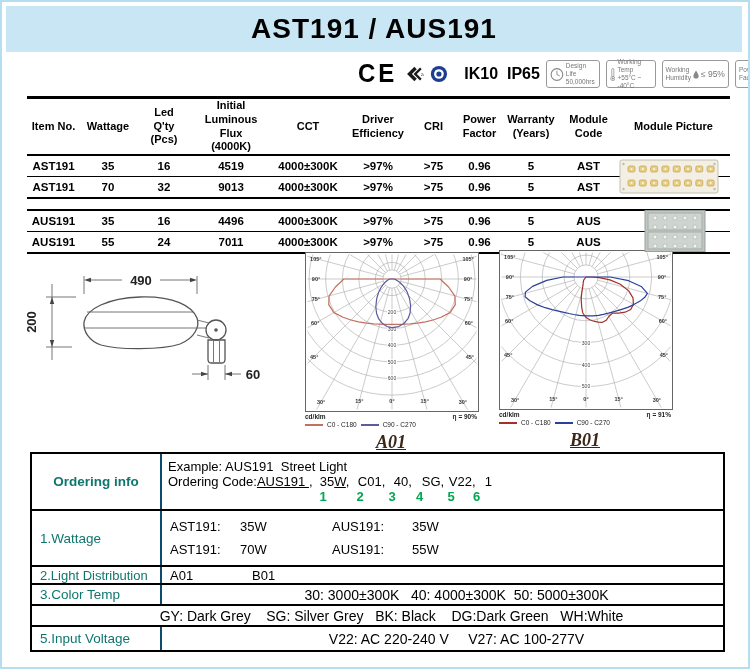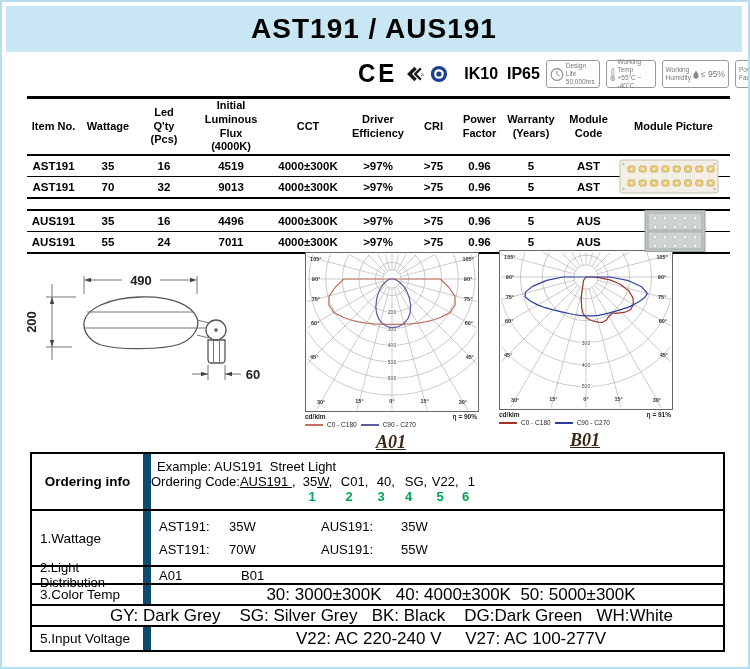--- a/index.html
+++ b/index.html
@@ -41,27 +41,27 @@
   .chart-title{margin-top:4px;text-align:center;font-family:"Liberation Serif",serif;
                font-size:18px;font-weight:bold;font-style:italic;text-decoration:underline;color:#3a2817;}
   .ring{stroke:#a8a8a8;stroke-width:0.6;fill:none;}
   .alabel{font-size:5.5px;font-weight:bold;fill:#333;text-anchor:middle;}
   .rlabel{font-size:5px;fill:#444;text-anchor:middle;paint-order:stroke;stroke:#fff;stroke-width:2px;}
   .curve{fill:none;stroke-width:1.2;stroke-linejoin:round;}
   
   .otable{position:absolute;left:28px;top:450px;width:695px;border:2px solid #000;box-sizing:border-box;background:#fff;}
   .o-row{display:flex;border-bottom:2px solid #000;box-sizing:border-box;}
   .o-row:last-child{border-bottom:none;border-radius:9px;}
-  .o-label{width:119px;flex:none;border-right:8px solid #0c4a6e;box-sizing:border-box;color:#000000;
+  .o-label{width:130px;flex:none;border-right:2px solid #0c4a6e;box-sizing:border-box;color:#0f766e;
            font-size:13.5px;display:flex;align-items:center;padding-left:8px;}
   .o-label.center{justify-content:center;padding-left:0;font-weight:bold;}
   .o-content{flex:1;font-size:13px;display:flex;flex-direction:column;justify-content:center;}
-  .o-content.centered{align-items:center;white-space:pre;font-size:17px;margin-left:28px;}
+  .o-content.centered{align-items:center;white-space:pre;font-size:14px;margin-left:28px;}
   .exline{white-space:pre;padding-left:6px;}
-  .codeline{display:flex;align-items:flex-end;white-space:pre;}
+  .codeline{display:flex;align-items:flex-end;padding-left:6px;white-space:pre;}
   .umodel{text-decoration:underline;}
   .code-part{display:inline-block;text-align:left;white-space:pre;}
   .numline{display:flex;color:#00a651;font-weight:bold;font-size:13px;}
   .numline .nspace{width:146px;flex:none;}
   .numline span.n{display:inline-block;text-align:center;padding-right:8px;box-sizing:border-box;}
   .wline{display:flex;padding-left:8px;white-space:pre;}
   .wline span{display:inline-block;}
   .ldrow{display:flex;padding-left:8px;}
 </style>
 </head>

